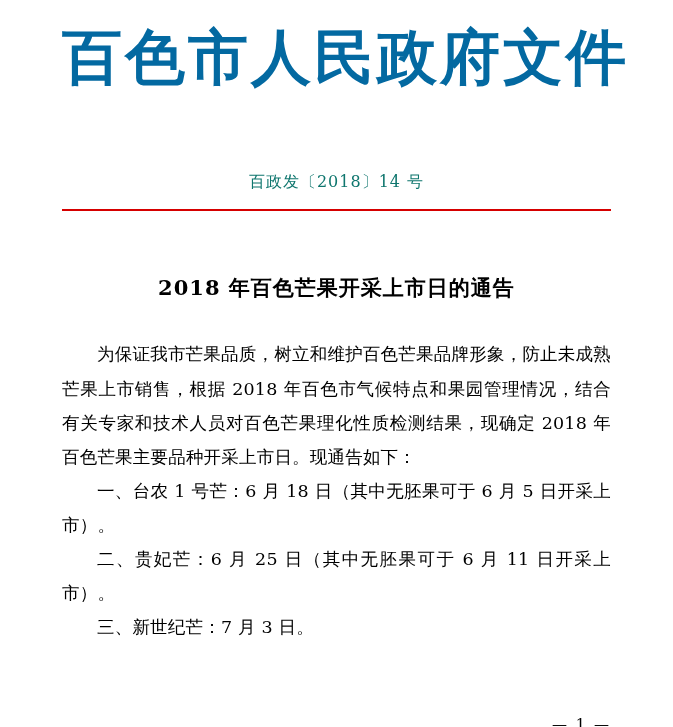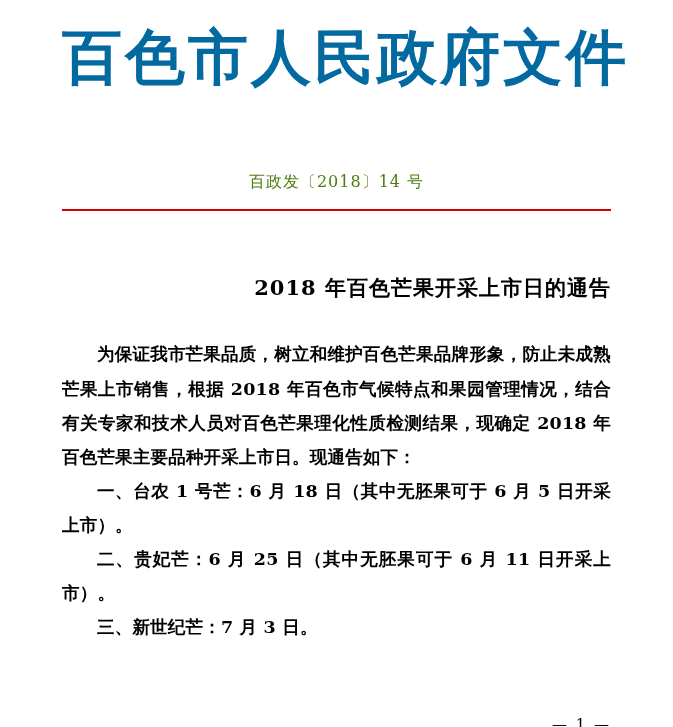--- a/index.html
+++ b/index.html
@@ -30,51 +30,49 @@
     letter-spacing: 3px;
     line-height: 1.1;
     margin-top: 24px;
     white-space: nowrap;
   }
   .doc-number {
     text-align: center;
     font-size: 16px;
     letter-spacing: 1px;
     margin-top: 82px;
-    color: #4d7c0f;
+    color: #0f766e;
   }
   .red-rule {
     margin-top: 16px;
     height: 2px;
     background: #d60000;
     width: 100%;
   }
   .subject {
     text-align: center;
     font-weight: bold;
     font-size: 21px;
     line-height: 1.45;
     margin-top: 62px;
     letter-spacing: 1px;
   }
   .subject .line2 {
     display: block;
-    text-align: right;
   }
   .body-text {
     margin-top: 34px;
     font-size: 17.5px;
     line-height: 1.95;
     text-align: justify;
     letter-spacing: 0.2px;
   }
   .body-text p {
     margin: 0;
     text-indent: 2em;
-    font-weight: bold;
   }
   .page-number {
     position: absolute;
     right: 62px;
     bottom: 18px;
     font-size: 15px;
     letter-spacing: 2px;
   }
 </style>
 </head>

